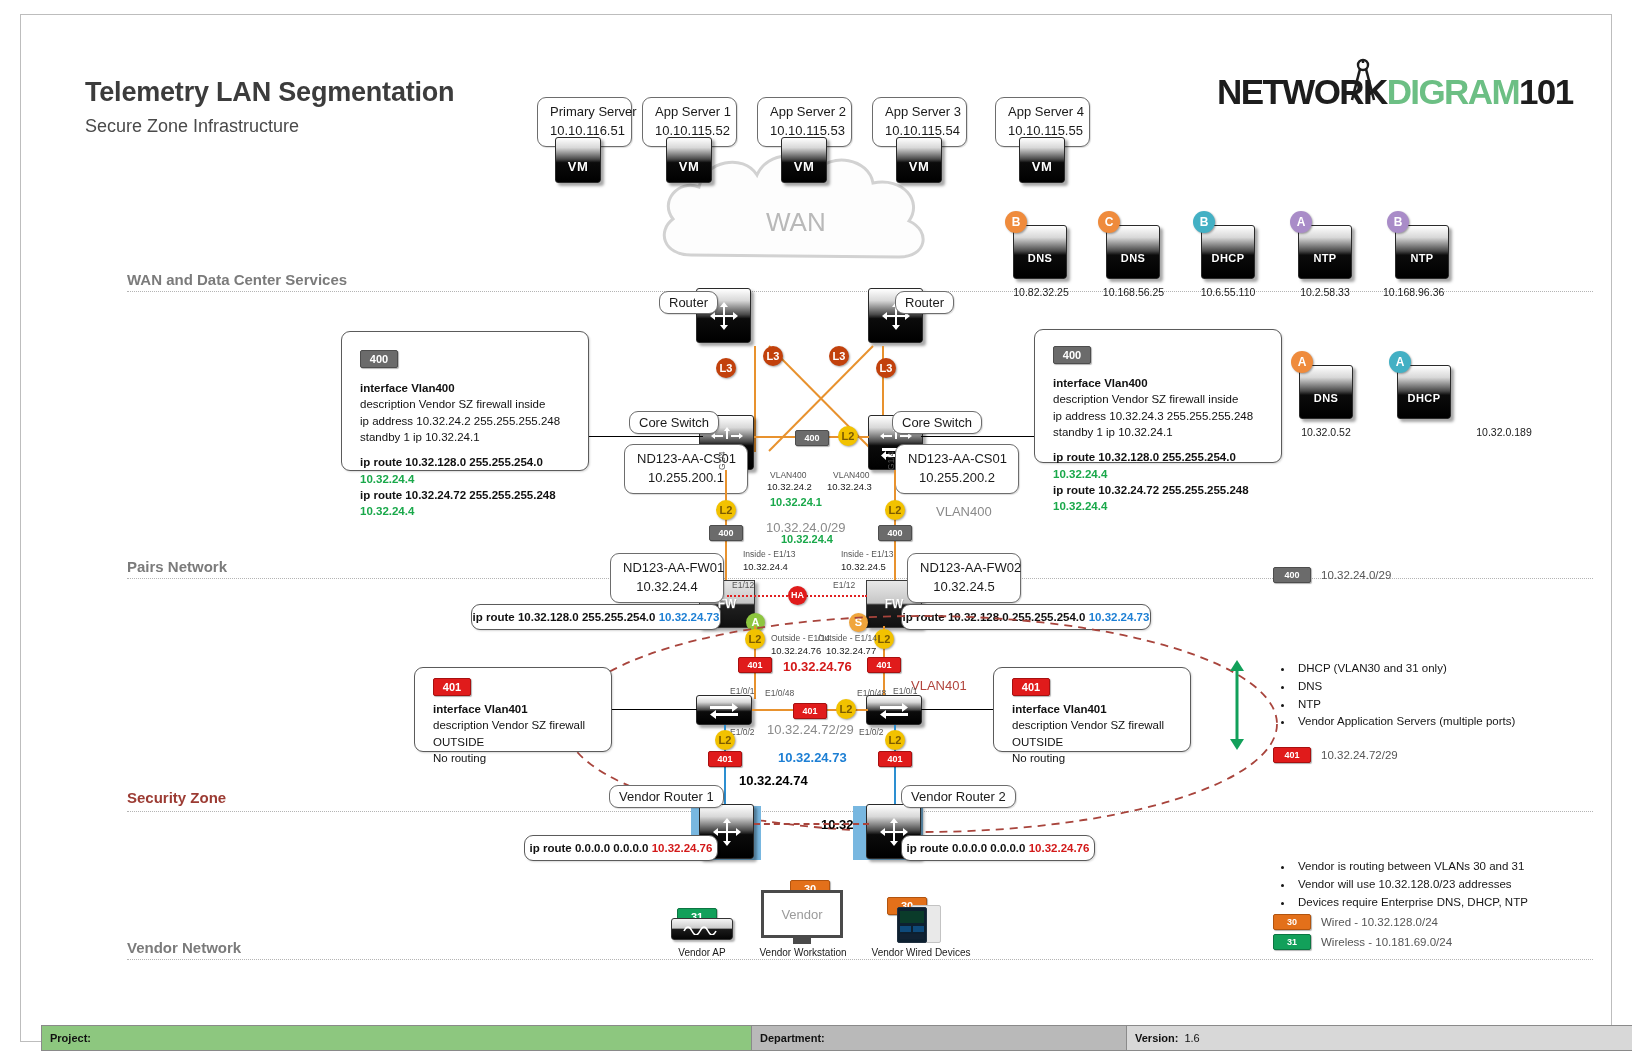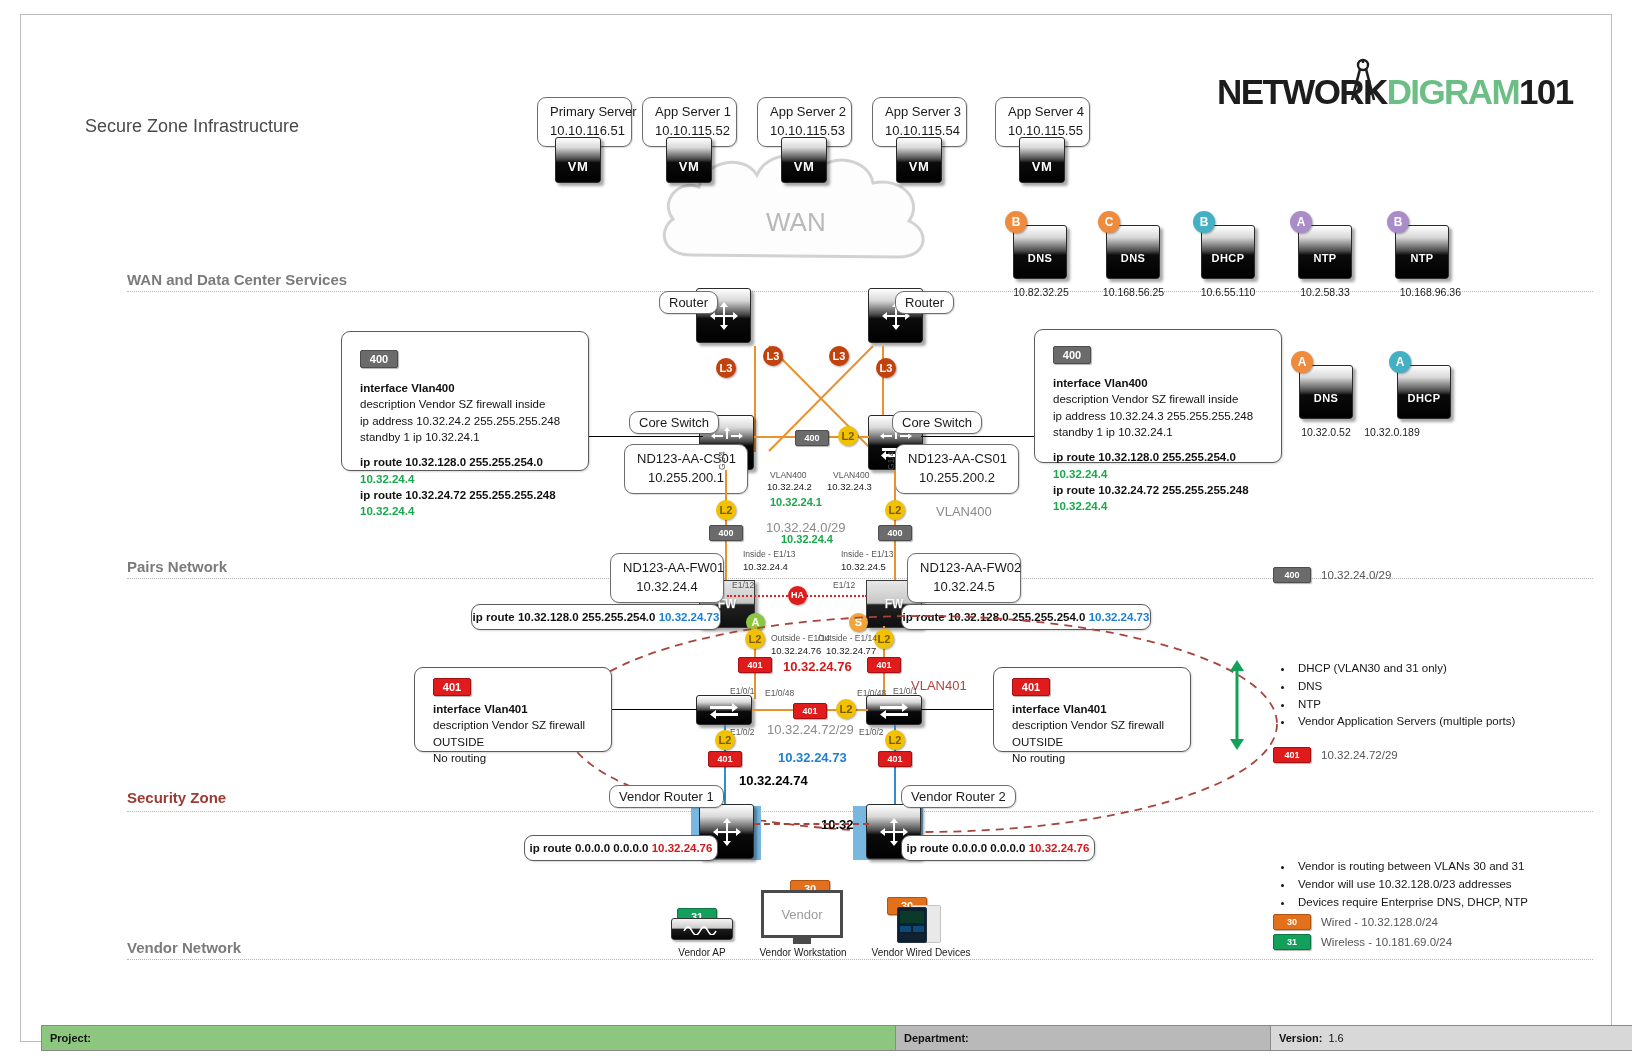--- a/index.html
+++ b/index.html
@@ -121,20 +121,21 @@
   
   .monitor { border:3px solid #4a4a4a; background:#fff; display:flex;
              align-items:center; justify-content:center; color:#9b9b9b; font-size:13px;}
   .sz-hl { background:#78b7e0; }
 </style>
 </head>
 <body>
 
 <div id="canvas">
 
+  <div class="abs" id="title">Telemetry LAN Segmentation</div>
   <div class="abs" id="subtitle">Secure Zone Infrastructure</div>
 
   <div class="abs" id="logo">
     <span>NETWORK</span><span class="g">DI</span><span class="g">GRAM</span><span>101</span>
     <svg class="compass" viewBox="0 0 34 44">
       <circle cx="17" cy="7" r="5" fill="none" stroke="#1d1d1d" stroke-width="2.4"></circle>
       <line x1="17" y1="1" x2="17" y2="5" stroke="#1d1d1d" stroke-width="2.4"></line>
       <line x1="14" y1="11" x2="6" y2="42" stroke="#1d1d1d" stroke-width="2.6"></line>
       <line x1="20" y1="11" x2="28" y2="42" stroke="#1d1d1d" stroke-width="2.6"></line>
     </svg>
@@ -220,33 +221,33 @@
   <div class="abs dev" style="left:1277px; top:210px; width:54px; height:54px;">
     <span class="lbl sm">NTP</span>
   </div>
   <div class="abs badge b-ntpA" style="left:1269px; top:196px; width:22px; height:22px; line-height:22px; font-size:12px;">A</div>
   <div class="abs t" style="left:1272px; top:271px; width:64px; text-align:center;">10.2.58.33</div>
 
   <div class="abs dev" style="left:1374px; top:210px; width:54px; height:54px;">
     <span class="lbl sm">NTP</span>
   </div>
   <div class="abs badge b-ntpB" style="left:1366px; top:196px; width:22px; height:22px; line-height:22px; font-size:12px;">B</div>
-  <div class="abs t" style="left:1362px; top:271px; width:78px; text-align:right;">10.168.96.36</div>
+  <div class="abs t" style="left:1362px; top:271px; width:78px; text-align:left;">10.168.96.36</div>
 
   <div class="abs dev" style="left:1278px; top:350px; width:54px; height:54px;">
     <span class="lbl sm">DNS</span>
   </div>
   <div class="abs badge b-dnsA" style="left:1270px; top:336px; width:22px; height:22px; line-height:22px; font-size:12px;">A</div>
   <div class="abs t" style="left:1273px; top:411px; width:64px; text-align:center;">10.32.0.52</div>
 
   <div class="abs dev" style="left:1376px; top:350px; width:54px; height:54px;">
     <span class="lbl sm">DHCP</span>
   </div>
   <div class="abs badge b-dhcpA" style="left:1368px; top:336px; width:22px; height:22px; line-height:22px; font-size:12px;">A</div>
-  <div class="abs t" style="left:1334px; top:411px; width:74px; text-align:center;">10.32.0.189</div>
+  <div class="abs t" style="left:1446px; top:411px; width:74px; text-align:center;">10.32.0.189</div>
 
   <div class="abs dev" style="left:675px; top:273px; width:55px; height:55px;">
     <svg width="34" height="34" viewBox="0 0 34 34">
       <path d="M17 3 l4 5 h-3 v18 h3 l-4 5 l-4 -5 h3 V8 h-3 Z" fill="#fff"></path>
       <path d="M3 17 l5 -4 v3 h18 v-3 l5 4 l-5 4 v-3 H8 v3 Z" fill="#fff"></path>
     </svg>
   </div>
   <div class="abs pill" style="left:638px; top:276px;">Router</div>
 
   <div class="abs dev" style="left:847px; top:273px; width:55px; height:55px;">
@@ -559,21 +560,21 @@
   <div class="abs legrow" style="left:1252px; top:899px;">
     <div class="vtag legtag" style="background:#e3701a;border:1px solid #b1540f;">30</div>
     <div>Wired - 10.32.128.0/24</div>
   </div>
   <div class="abs legrow" style="left:1252px; top:919px;">
     <div class="vtag legtag" style="background:#12a05a;border:1px solid #0c7542;">31</div>
     <div>Wireless - 10.181.69.0/24</div>
   </div>
 
   <div id="footer">
-    <div class="fcell" style="width:854px; background:#8dc77f;">
+    <div class="fcell" style="width:710px; background:#8dc77f;">
       <b>Project:</b>
       <span style="margin-left:6px;"></span>
     </div>
     <div class="fcell" style="width:375px; background:#b9b9b9;">
       <b>Department:</b>
       <span style="margin-left:6px;"></span>
     </div>
     <div class="fcell" style="flex:1; background:#d8d8d8;">
       <b>Version:</b>
       <span style="margin-left:6px;">1.6</span>

